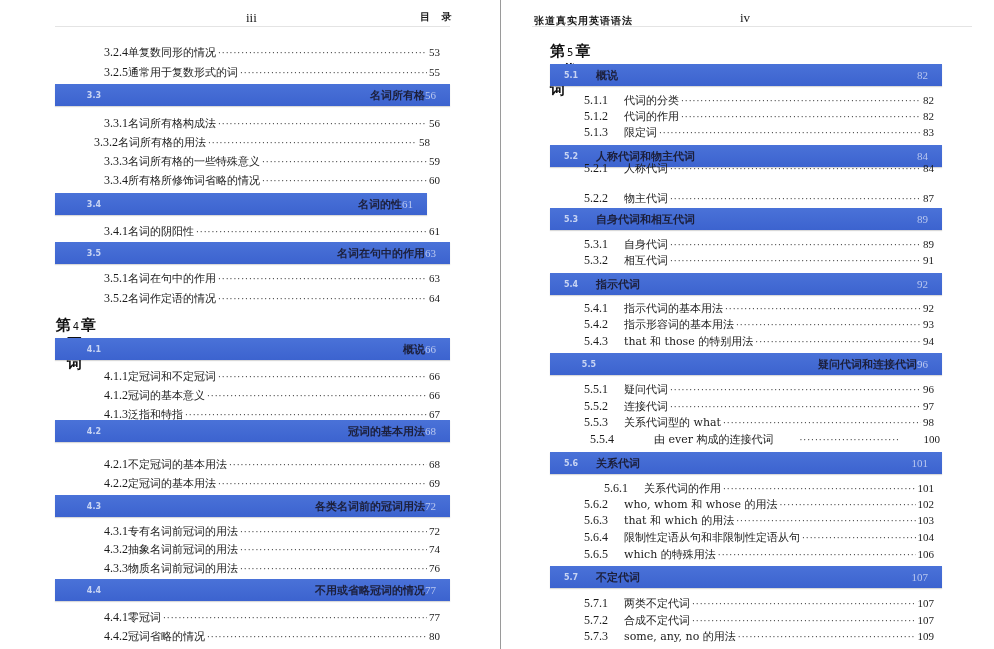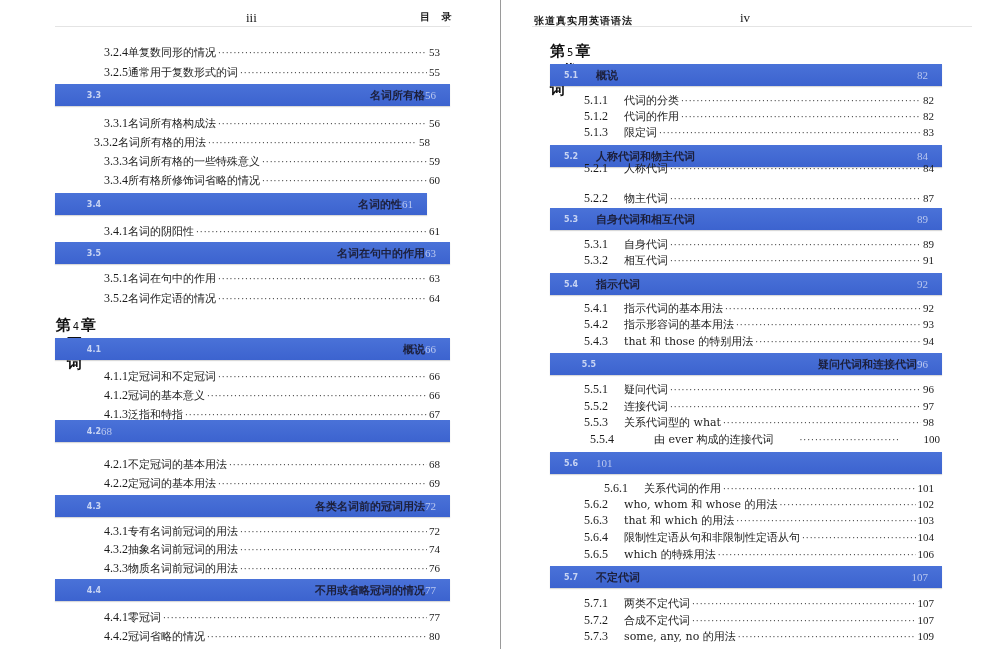--- a/index.html
+++ b/index.html
@@ -126,20 +126,21 @@
         <span class="pg">66</span>
       </div>
       <div class="row" style="left: 88px; top: 406px; width: 352px;">
         <span class="num" style="width: 40px;">4.1.3</span>
         <span class="title">泛指和特指</span>
         <span class="dots"></span>
         <span class="pg">67</span>
       </div>
       <div class="band" style="left: 55px; top: 420px; width: 395px;">
         <span class="bnum">4.2</span>
+        <span class="btitle">冠词的基本用法</span>
         <span class="bpg">68</span>
       </div>
       <div class="row" style="left: 88px; top: 456px; width: 352px;">
         <span class="num" style="width: 40px;">4.2.1</span>
         <span class="title">不定冠词的基本用法</span>
         <span class="dots"></span>
         <span class="pg">68</span>
       </div>
       <div class="row" style="left: 88px; top: 475px; width: 352px;">
         <span class="num" style="width: 40px;">4.2.2</span>
@@ -302,20 +303,21 @@
         <span class="pg">98</span>
       </div>
       <div class="row" style="left: 88px; top: 431px; width: 350px; gap: 24px;">
         <span class="num" style="width: 40px;">5.5.4</span>
         <span class="title">由 ever 构成的连接代词</span>
         <span class="dots"></span>
         <span class="pg">100</span>
       </div>
       <div class="band" style="left: 48px; top: 452px; width: 392px;">
         <span class="bnum">5.6</span>
+        <span class="btitle">关系代词</span>
         <span class="bpg">101</span>
       </div>
       <div class="row" style="left: 82px; top: 480px; width: 350px;">
         <span class="num" style="width: 40px; margin-left: 20px;">5.6.1</span>
         <span class="title">关系代词的作用</span>
         <span class="dots"></span>
         <span class="pg">101</span>
       </div>
       <div class="row" style="left: 82px; top: 496px; width: 350px;">
         <span class="num" style="width: 40px;">5.6.2</span>

